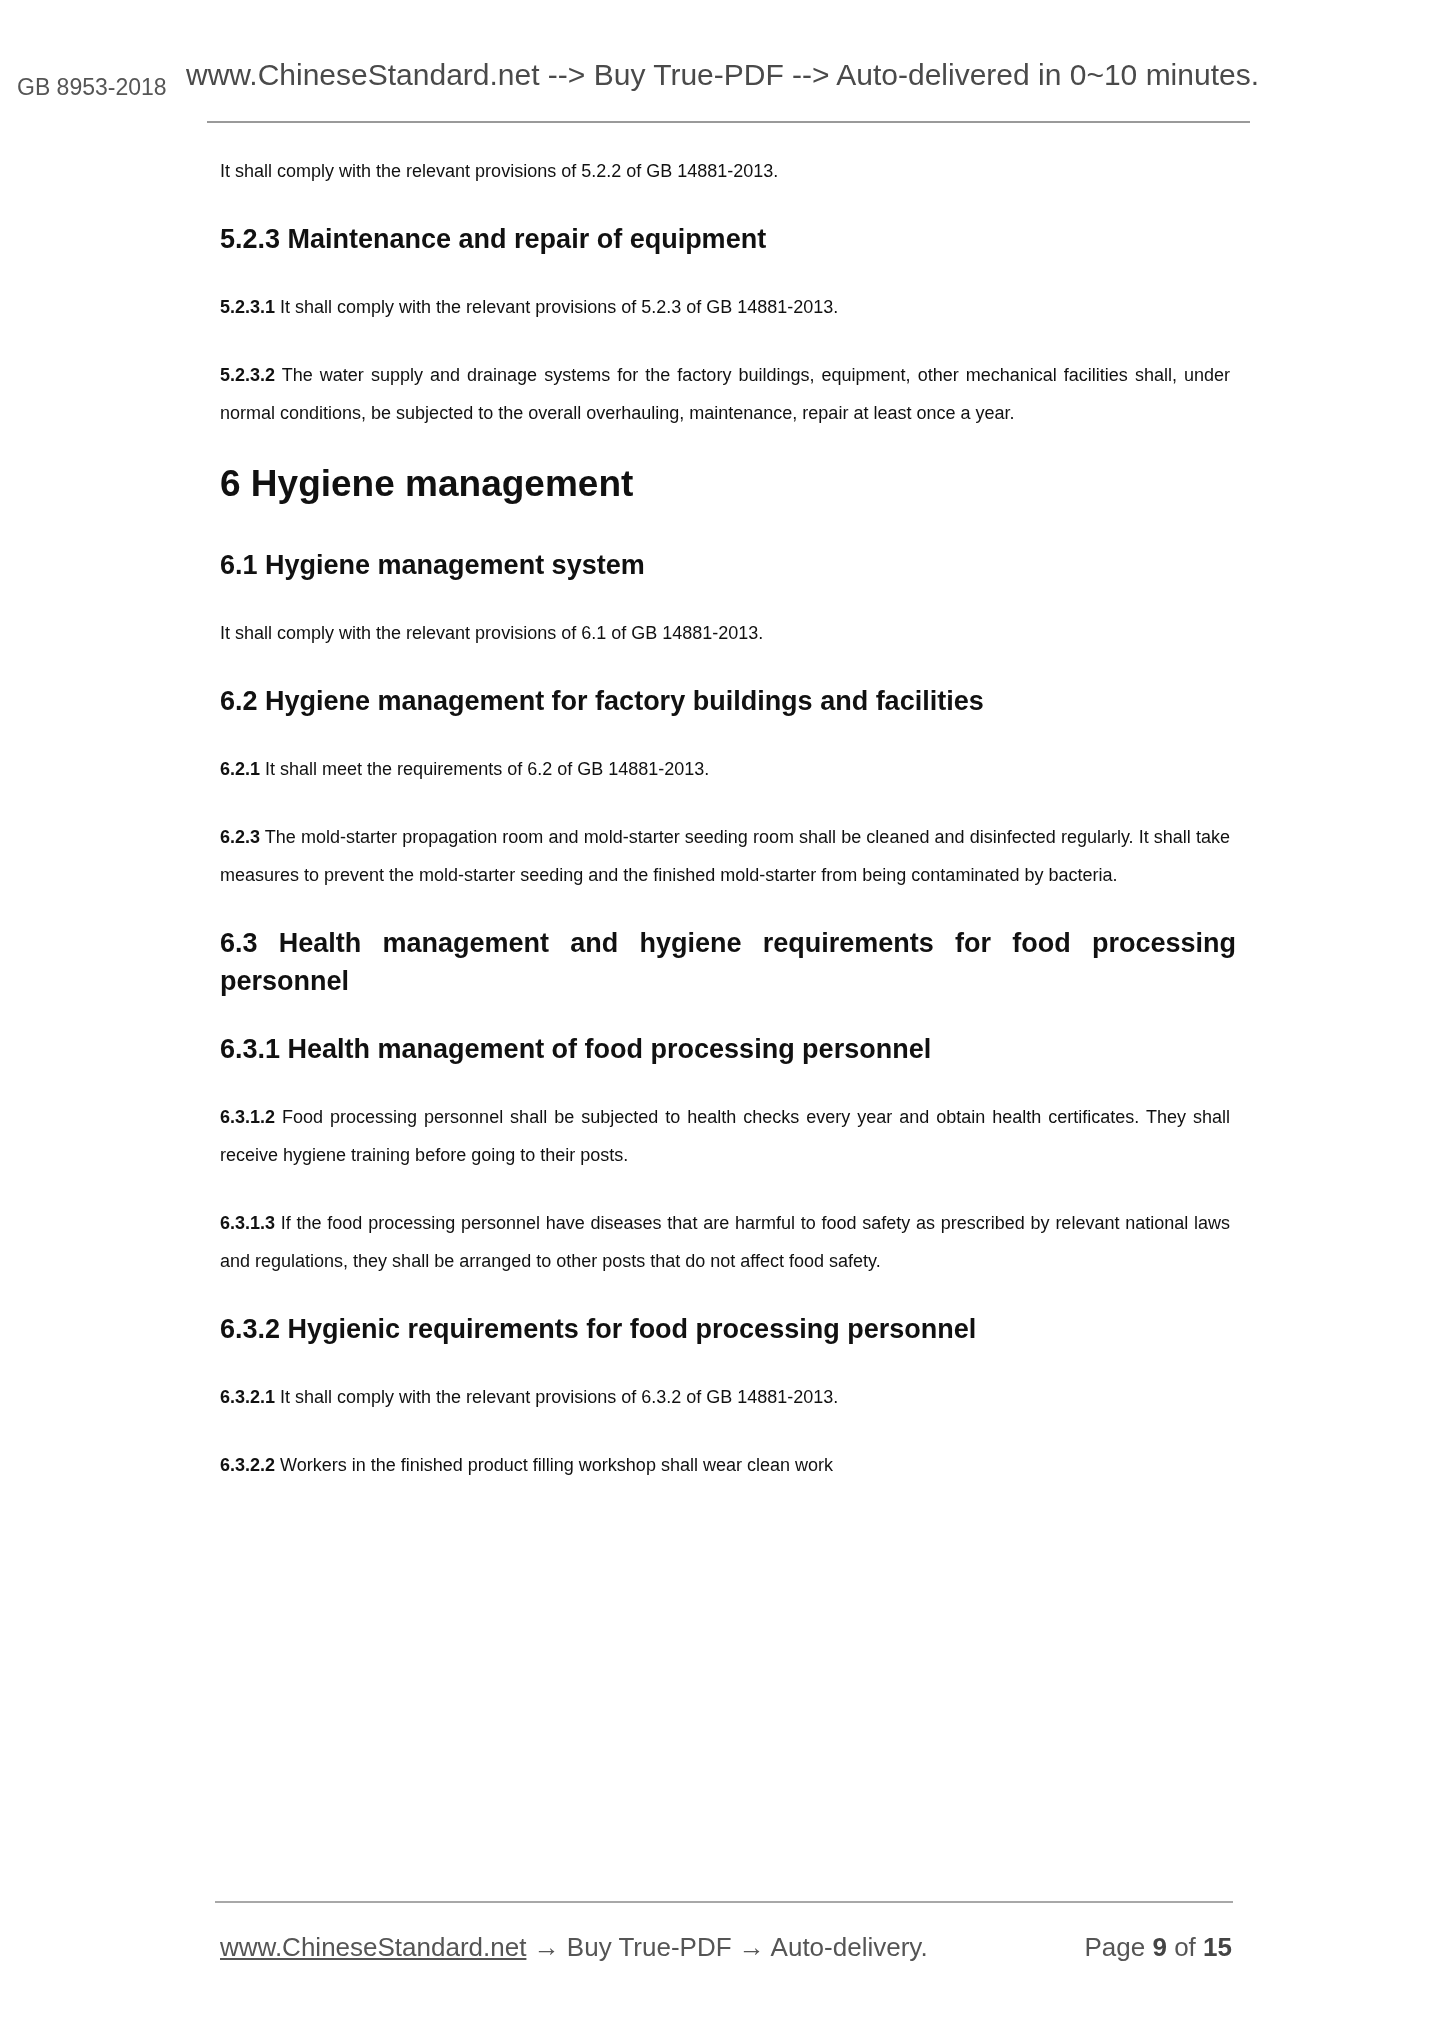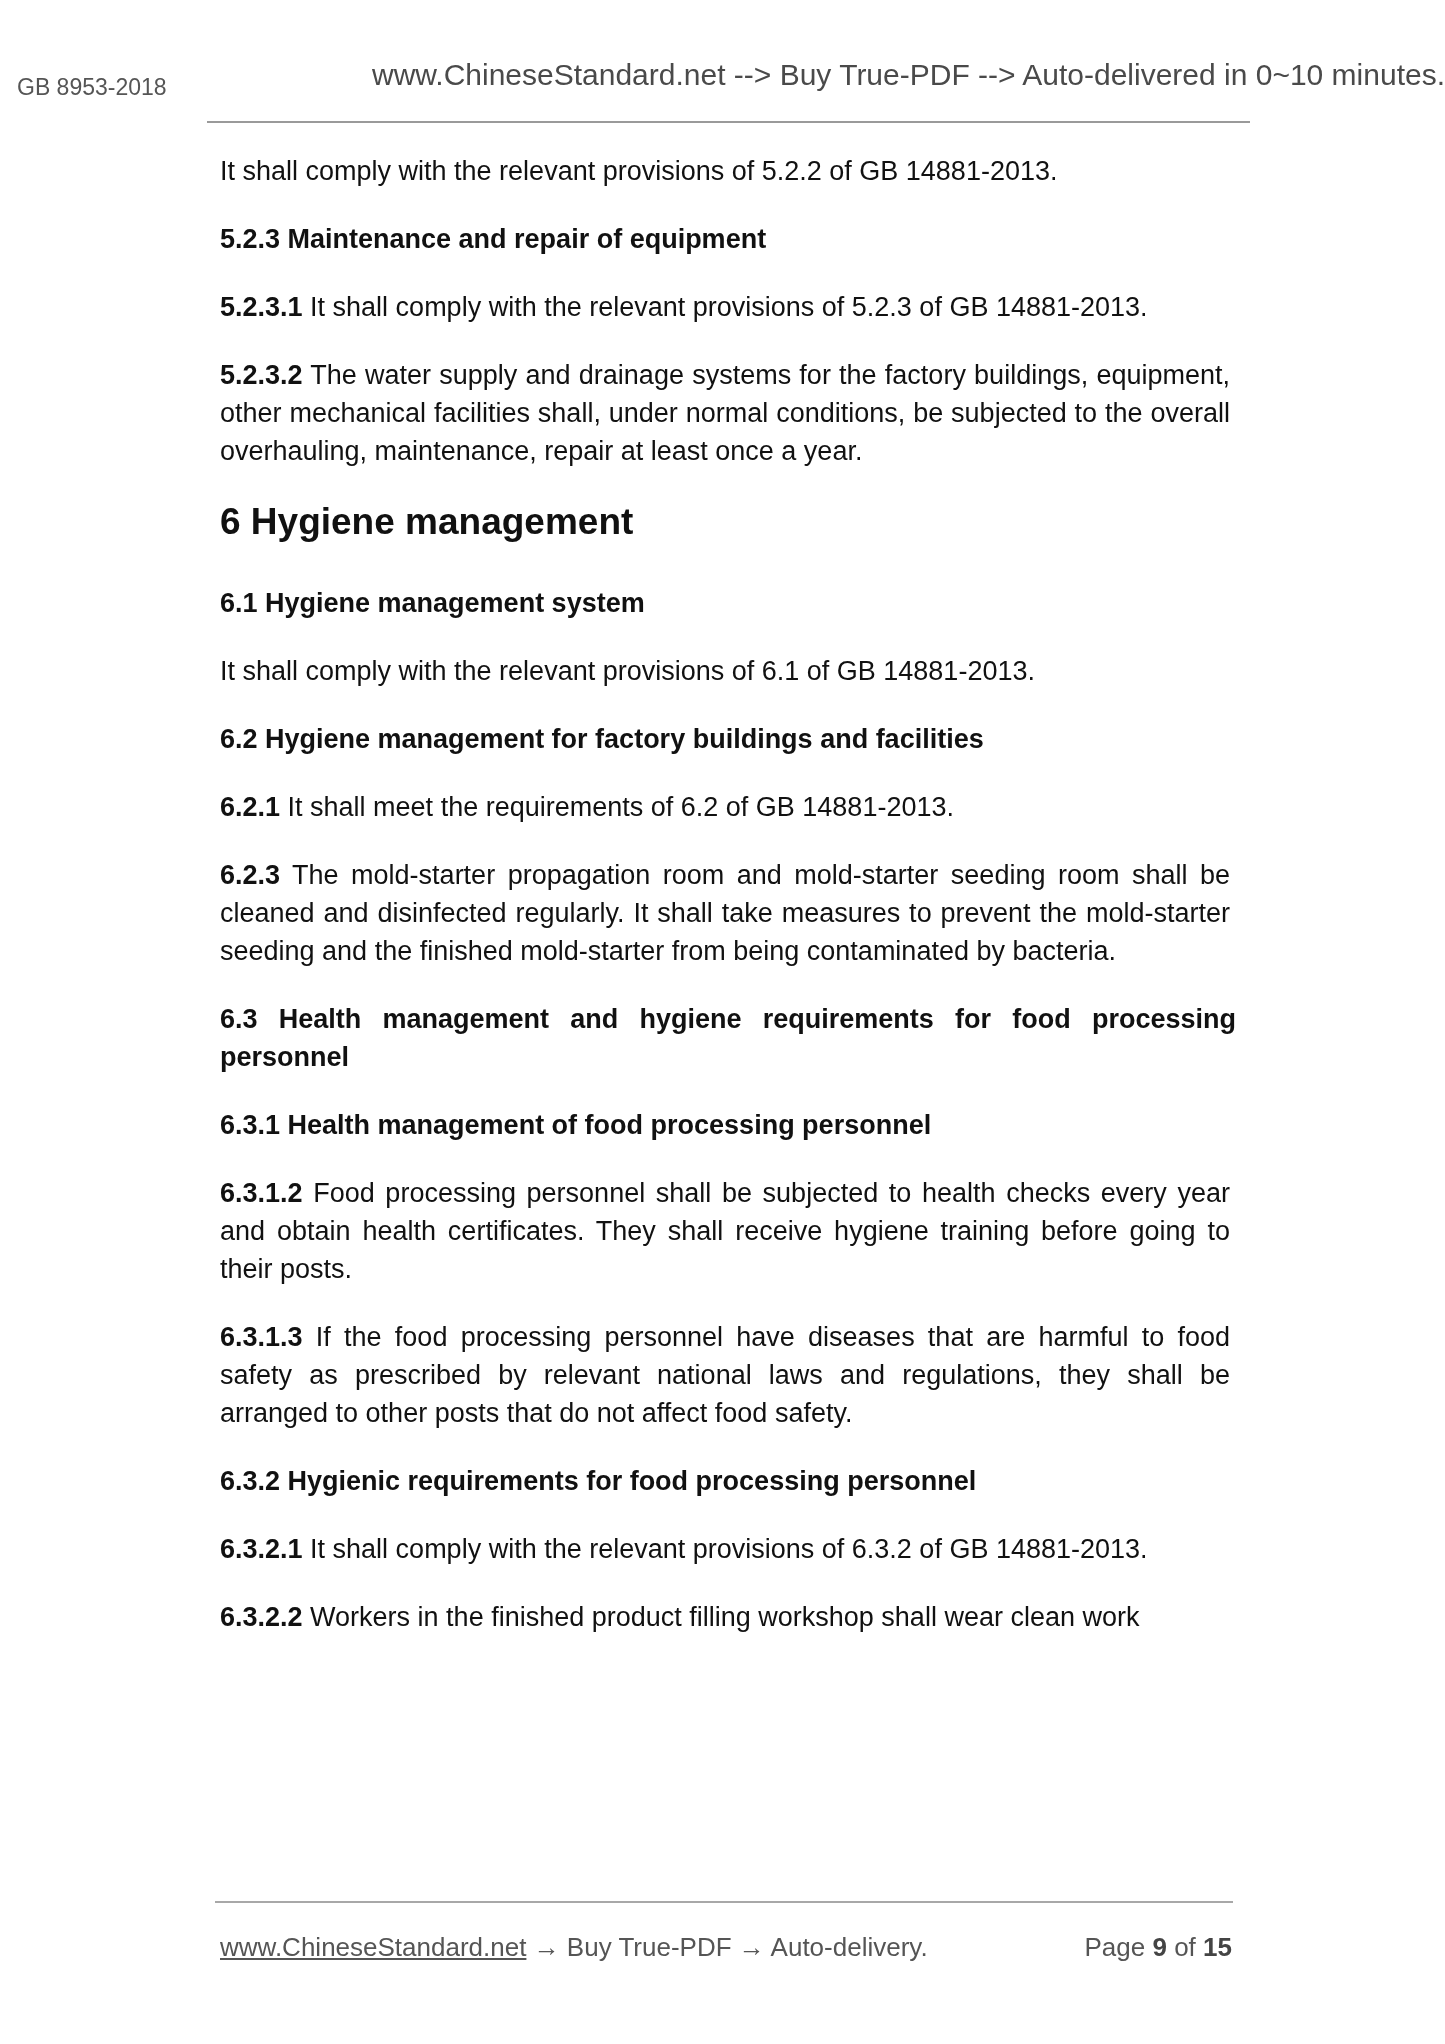--- a/index.html
+++ b/index.html
@@ -1,25 +1,25 @@
 <!DOCTYPE html>
 <html><head>
   <meta charset="utf-8">
   <style>
     html, body { margin: 0; padding: 0; background: #ffffff; }
     body { width: 1445px; height: 2044px; position: relative; overflow: hidden;
       font-family: "Liberation Sans", sans-serif; color: #111111; }
-    .banner { position: absolute; left: 0; width: 1445px; top: 58px; text-align: right;
+    .banner { position: absolute; left: 0; width: 1445px; top: 58px; text-align: center;
       font-size: 30px; color: #4a4a4a; letter-spacing: 0; line-height: 34px; }
     .docid { position: absolute; left: 9px; width: 1445px; top: 74px; text-align: left;
       font-size: 23px; color: #555555; line-height: 26px; margin-left: 8px; }
     .hr-top { position: absolute; left: 207px; width: 1043px; top: 121px; height: 0;
       border-top: 2px solid #9a9a9a; }
     .content { position: absolute; left: 220px; width: 1016px; top: 152px; }
-    .p { font-size: 27px; line-height: 38px; margin: 0 6px 30px 0; text-align: justify; }
+    .p { font-size: 18px; line-height: 38px; margin: 0 6px 30px 0; text-align: justify; }
     .p b { font-weight: bold; }
     .h3 { font-size: 27px; line-height: 38px; font-weight: bold; margin: 0 0 30px 0; text-align: justify; }
     .h1 { font-size: 37px; line-height: 44px; font-weight: bold; margin: 14px 0 40px 0; }
     .hr-bot { position: absolute; left: 215px; width: 1018px; top: 1901px; height: 0;
       border-top: 2px solid #a8a8a8; }
     .footer { position: absolute; left: 220px; width: 1012px; top: 1922px; font-size: 26px;
       color: #555555; line-height: 34px; margin-top: 8px; }
     .footer .link { color: #555555; text-decoration: underline; }
     .footer .right { position: absolute; right: 0; top: 0; }
     .footer .right b { color: #444; font-weight: bold; }

